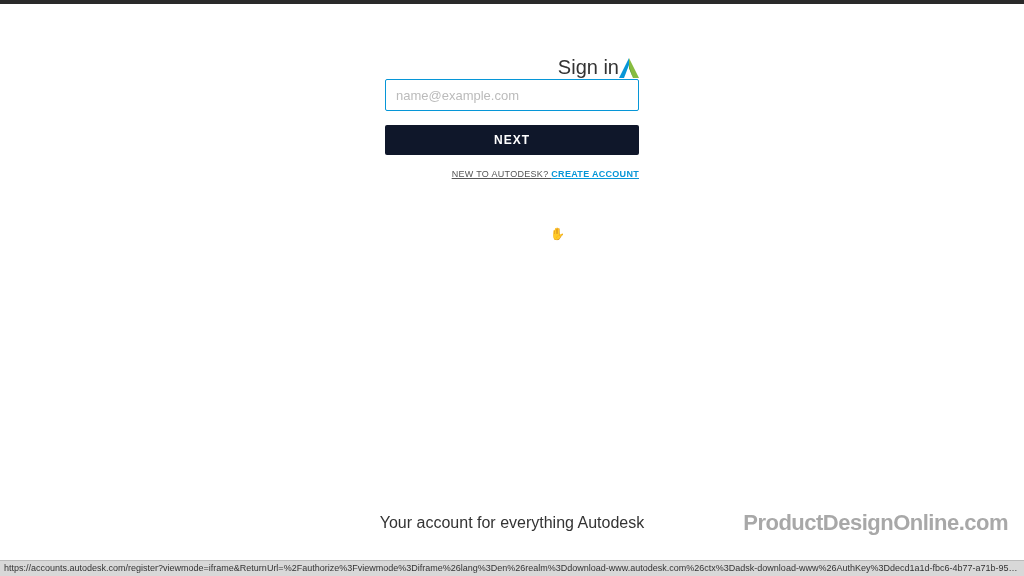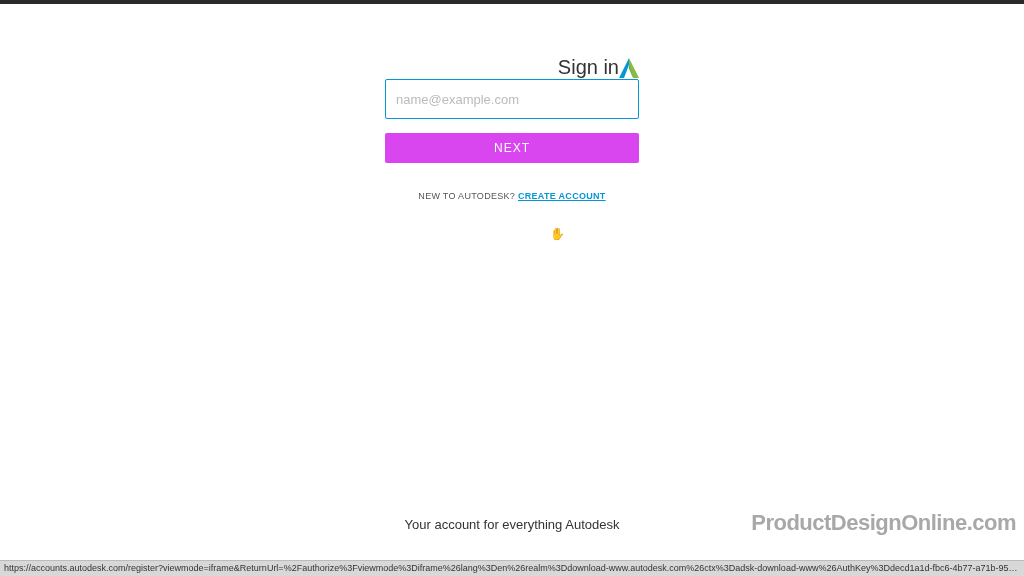--- a/index.html
+++ b/index.html
@@ -46,50 +46,51 @@
       width: 20px;
       height: 22px;
     }
     .field-label {
       font-size: 12px;
       color: #888;
       margin-bottom: 6px;
     }
     .email-input {
       width: 100%;
-      height: 40px;
+      height: 32px;
       border: 1px solid #0696d7;
       padding: 15px 10px;
       font-size: 13px;
       color: #333;
       outline: none;
       border-radius: 2px;
     }
     .email-input::placeholder {
       color: #bbb;
     }
     .next-button {
       width: 100%;
       height: 30px;
-      background: #d946ef;
+      background: #0f172a;
       color: #fff;
       border: none;
       font-size: 12px;
-      font-weight: 400;
+      font-weight: 700;
       letter-spacing: 1px;
       margin-top: 14px;
       cursor: pointer;
       border-radius: 2px;
     }
     .create-row {
-      text-align: center;
-      margin-top: 28px;
+      text-align: right;
+      margin-top: 14px;
       font-size: 9px;
       color: #555;
       letter-spacing: 0.3px;
+      text-decoration: underline;
     }
     .create-link {
       color: #0696d7;
       font-weight: 600;
       text-decoration: underline;
       cursor: pointer;
     }
     .cursor {
       position: absolute;
       top: 223px;
@@ -97,36 +98,36 @@
       font-size: 12px;
       pointer-events: none;
     }
     .footer {
       position: absolute;
       bottom: 28px;
       width: 100%;
       text-align: center;
     }
     .footer-text {
-      font-size: 13px;
+      font-size: 16px;
       color: #333;
       font-weight: 500;
     }
     .footer-link {
       font-size: 9px;
       color: #0696d7;
       font-weight: 700;
       letter-spacing: 0.5px;
       margin-top: 2px;
       cursor: pointer;
     }
     .watermark {
       position: absolute;
       bottom: 24px;
-      right: 8px;
+      right: 16px;
       font-size: 22px;
       font-weight: 700;
       color: #a8a8a8;
       letter-spacing: -0.5px;
     }
     .status-bar {
       position: absolute;
       bottom: 0;
       left: 0;
       width: 100%;

